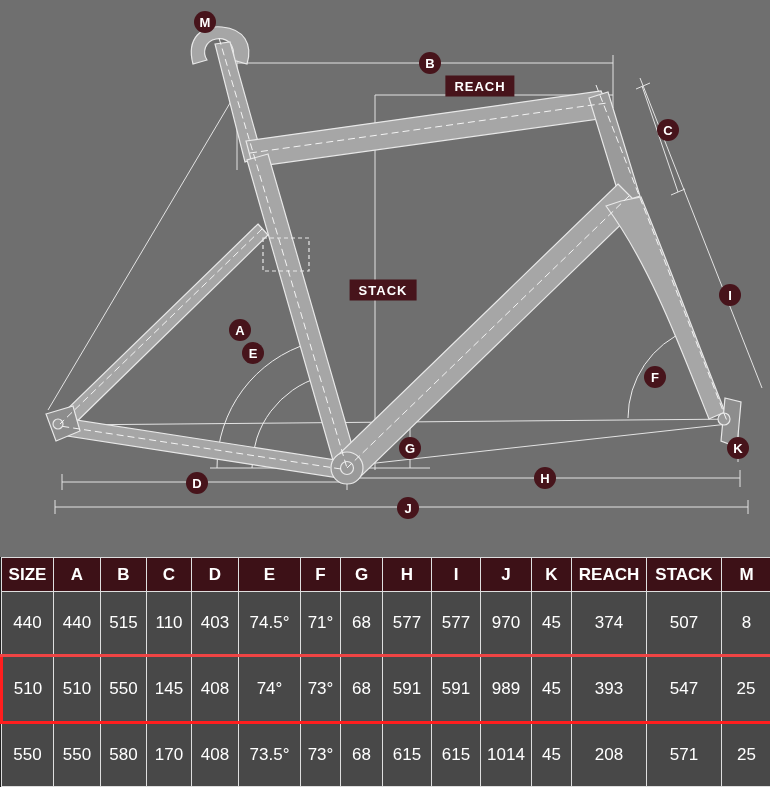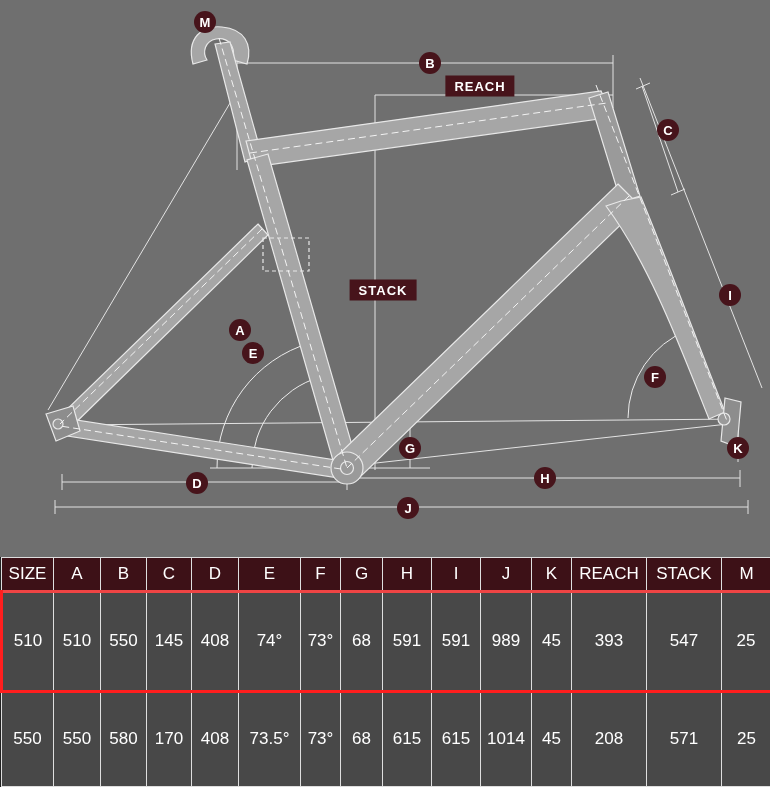--- a/index.html
+++ b/index.html
@@ -52,21 +52,21 @@
   th, td {
     border:1px solid #dedede;
     color:#ffffff;
     text-align:center;
     vertical-align:middle;
     font-size:17px;
     overflow:hidden;
   }
   th {
     background:#3d1117;
-    font-weight:normal;
+    font-weight:bold;
     height:34px;
   }
   td {
     background:#484848;
   }
   tr.highlight td { border-top:3px solid #ef4444; border-bottom:3px solid #ff1e1e; }
   tr.highlight td:first-child { border-left:3px solid #ff1e1e; }
   tr.highlight td:last-child { border-right:3px solid #ff1e1e; }
 </style>
 </head>
@@ -186,20 +186,37 @@
           <th>H</th>
           <th>I</th>
           <th>J</th>
           <th>K</th>
           <th>REACH</th>
           <th>STACK</th>
           <th>M</th>
         </tr>
     </thead>
     <tbody>
+        <tr>
+          <td>440</td>
+          <td>440</td>
+          <td>515</td>
+          <td>110</td>
+          <td>403</td>
+          <td>74.5°</td>
+          <td>71°</td>
+          <td>68</td>
+          <td>577</td>
+          <td>577</td>
+          <td>970</td>
+          <td>45</td>
+          <td>374</td>
+          <td>507</td>
+          <td>8</td>
+        </tr>
         <tr class="highlight">
           <td>510</td>
           <td>510</td>
           <td>550</td>
           <td>145</td>
           <td>408</td>
           <td>74°</td>
           <td>73°</td>
           <td>68</td>
           <td>591</td>

